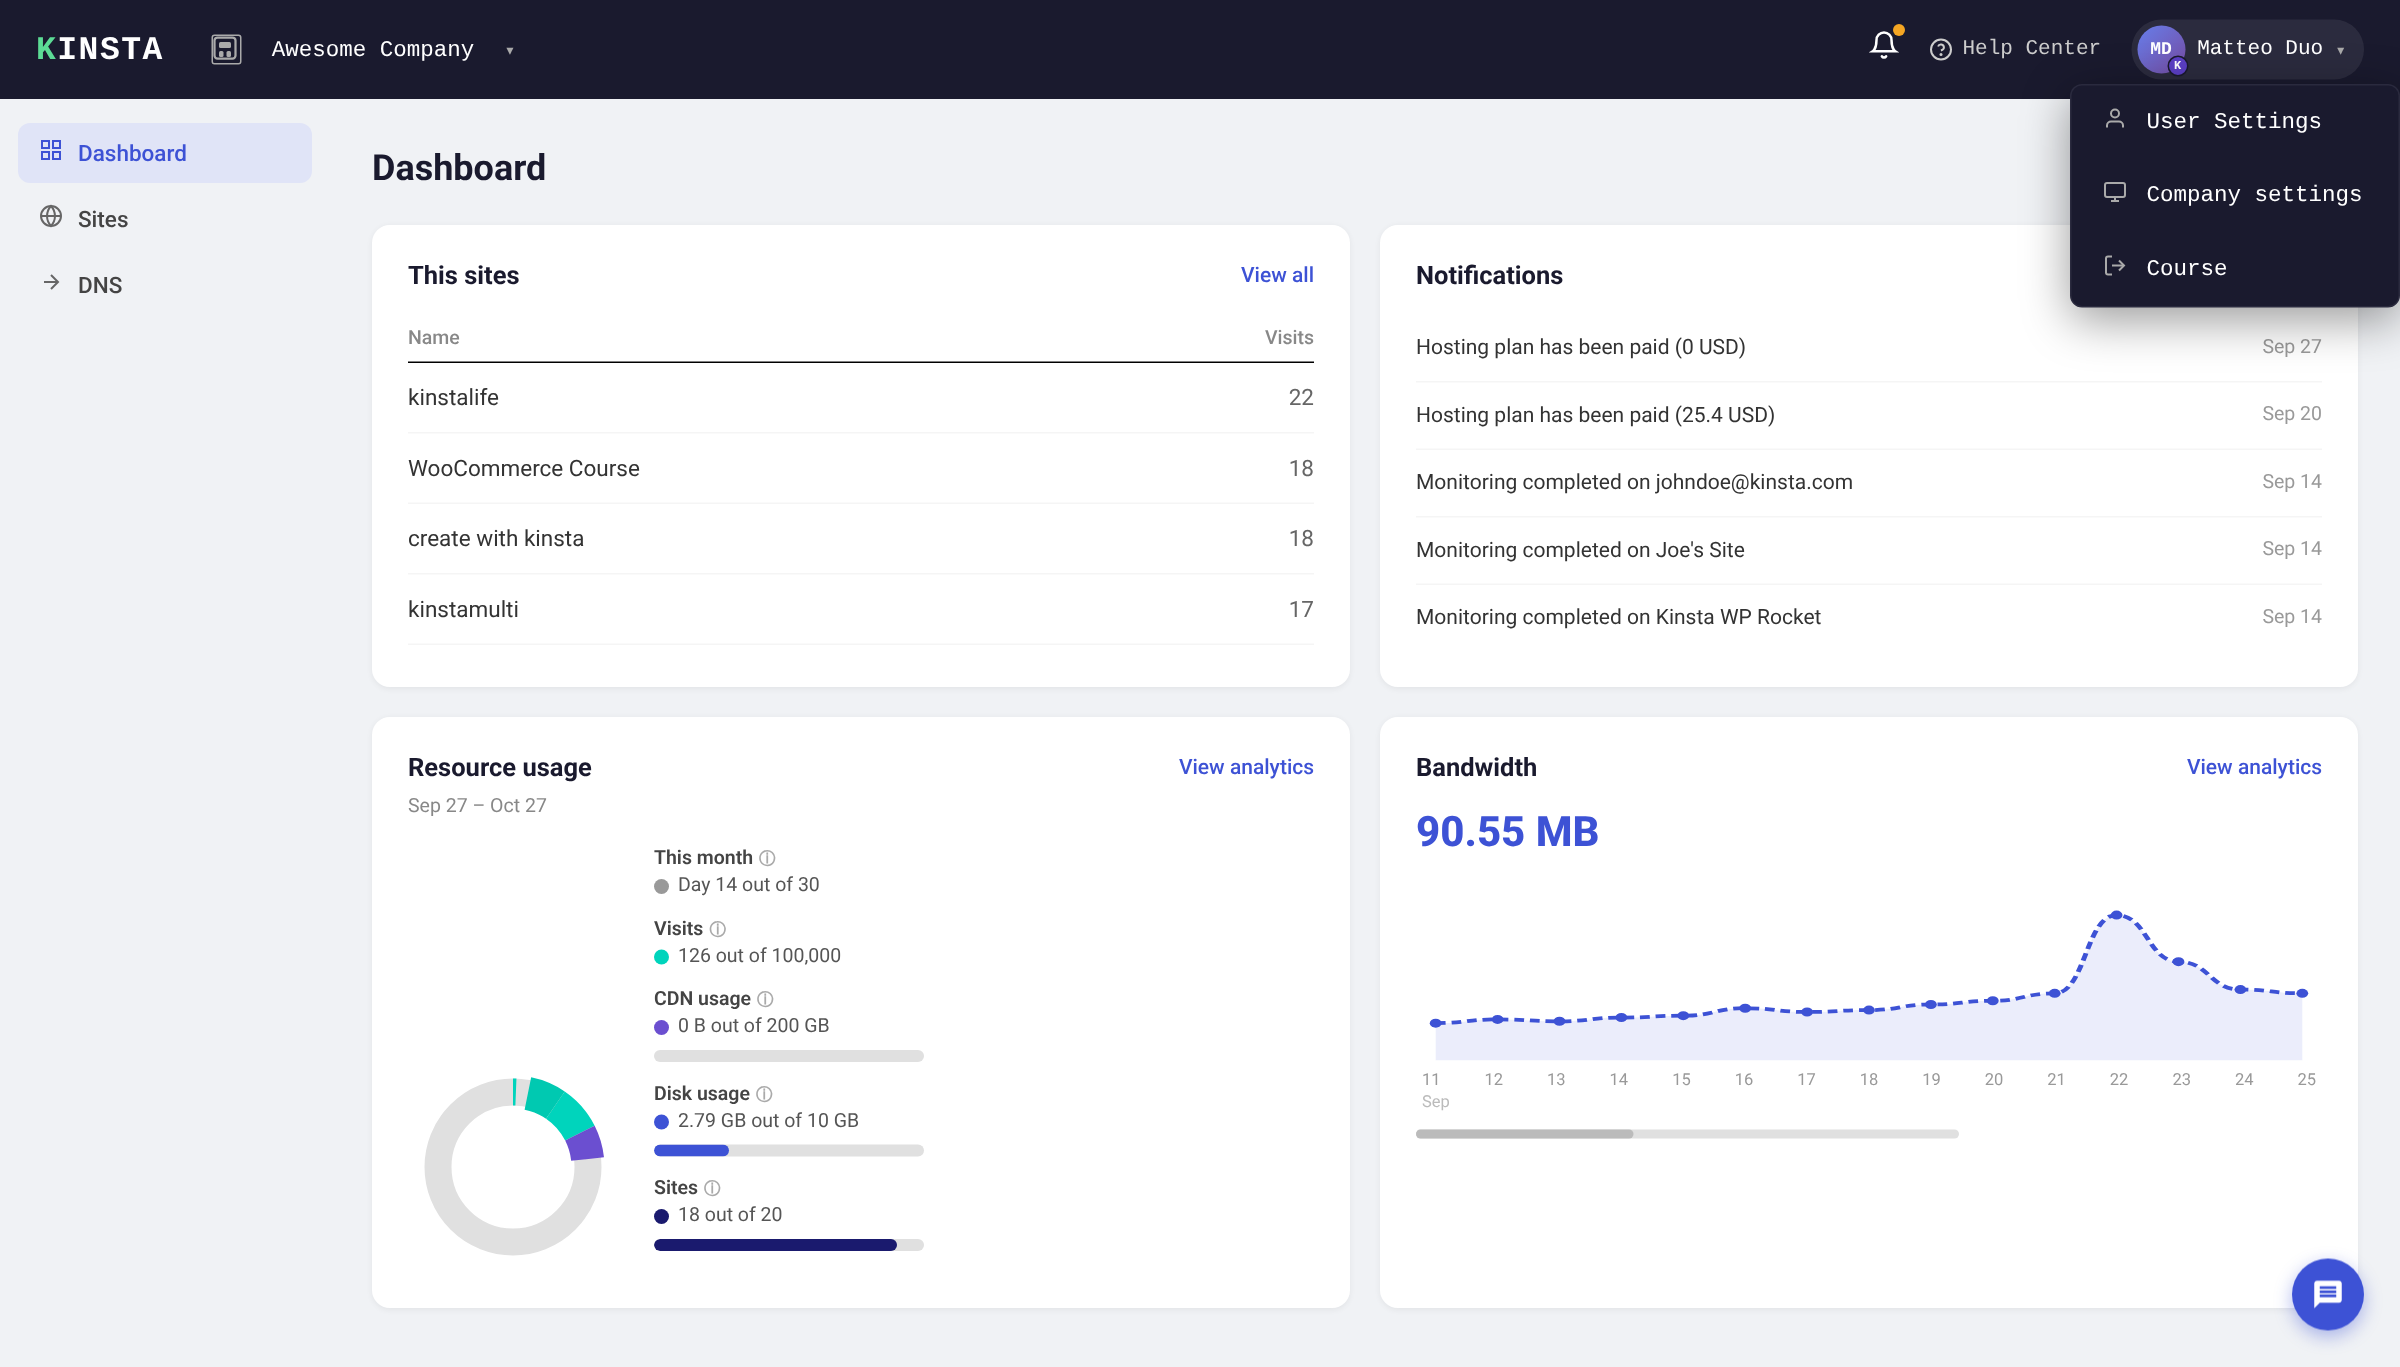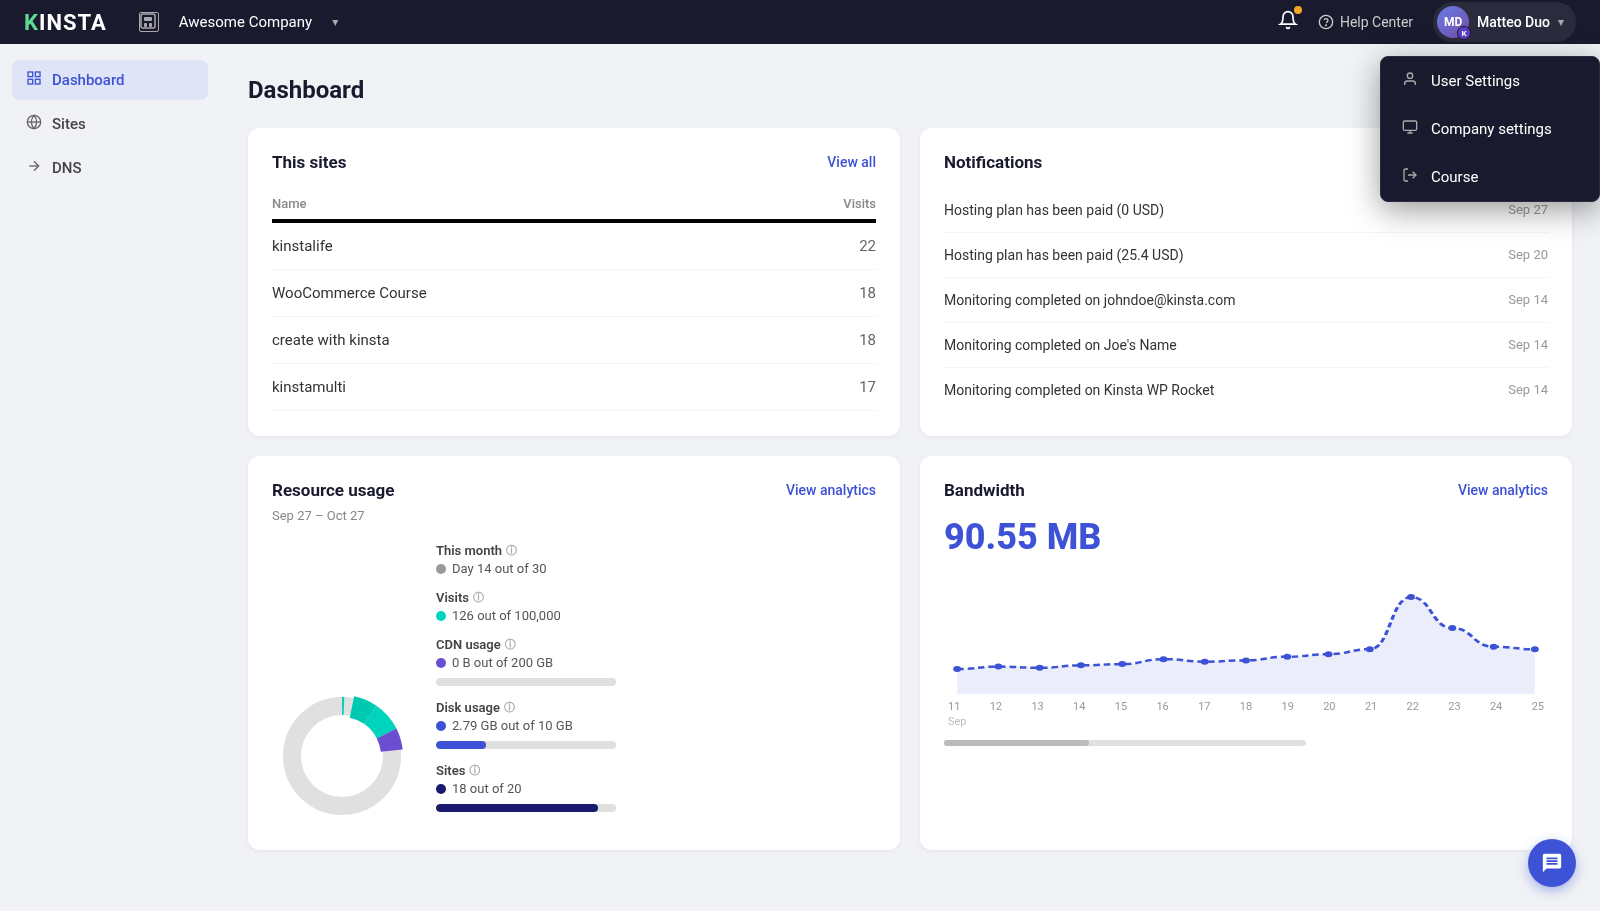--- a/index.html
+++ b/index.html
@@ -1,26 +1,27 @@
 <!DOCTYPE html>
 <html><head>
   <meta charset="utf-8">
   <style>
     * { box-sizing: border-box; margin: 0; padding: 0; }
     body { font-family: -apple-system, BlinkMacSystemFont, 'Segoe UI', Roboto, sans-serif; background: #f0f2f5; min-height: 911px; }
 
     
     .topnav {
       background: #1a1a2e;
-      height: 44px;
+      height: 66px;
       display: flex;
       align-items: center;
       padding: 0 24px;
       position: relative;
       z-index: 100;
+      font-family: Liberation Mono, monospace;
     }
     .topnav-logo {
       color: #fff;
       font-size: 22px;
       font-weight: 700;
       letter-spacing: 1px;
       margin-right: 32px;
     }
     .topnav-logo span { color: #5cdb95; }
     .company-selector {
@@ -212,21 +213,21 @@
     }
 
     
     .sites-table { width: 100%; border-collapse: collapse; }
     .sites-table th {
       text-align: left;
       font-size: 13px;
       color: #888;
       font-weight: 500;
       padding: 8px 0;
-      border-bottom: 4px solid #000000;
+      border-bottom: 1px solid #000000;
     }
     .sites-table th:last-child { text-align: right; }
     .sites-table td {
       padding: 14px 0;
       font-size: 15px;
       color: #333;
       border-bottom: 1px solid #f5f5f5;
     }
     .sites-table td:last-child { text-align: right; color: #666; }
 
@@ -292,21 +293,21 @@
       overflow: hidden;
       width: 180px;
     }
     .progress-bar-fill {
       height: 100%;
       border-radius: 4px;
     }
 
     
     .bandwidth-value {
-      font-size: 36px;
+      font-size: 28px;
       font-weight: 800;
       color: #3d52d5;
       margin-bottom: 16px;
       margin-top: 0;
     }
     .bandwidth-date { font-size: 13px; color: #888; margin-bottom: 8px; margin-top: -8px; }
     .chart-area { position: relative; height: 120px; width: 100%; }
     .chart-labels {
       display: flex;
       justify-content: space-between;
@@ -513,21 +514,21 @@
             </div>
             <div class="notif-item">
               <span class="notif-text">Hosting plan has been paid (25.4 USD)</span>
               <span class="notif-date">Sep 20</span>
             </div>
             <div class="notif-item">
               <span class="notif-text">Monitoring completed on johndoe@kinsta.com</span>
               <span class="notif-date">Sep 14</span>
             </div>
             <div class="notif-item">
-              <span class="notif-text">Monitoring completed on Joe's Name</span>
+              <span class="notif-text">Monitoring completed on Joe's Site</span>
               <span class="notif-date">Sep 14</span>
             </div>
             <div class="notif-item">
               <span class="notif-text">Monitoring completed on Kinsta WP Rocket</span>
               <span class="notif-date">Sep 14</span>
             </div>
           </div>
       </div>
     </div>
 

